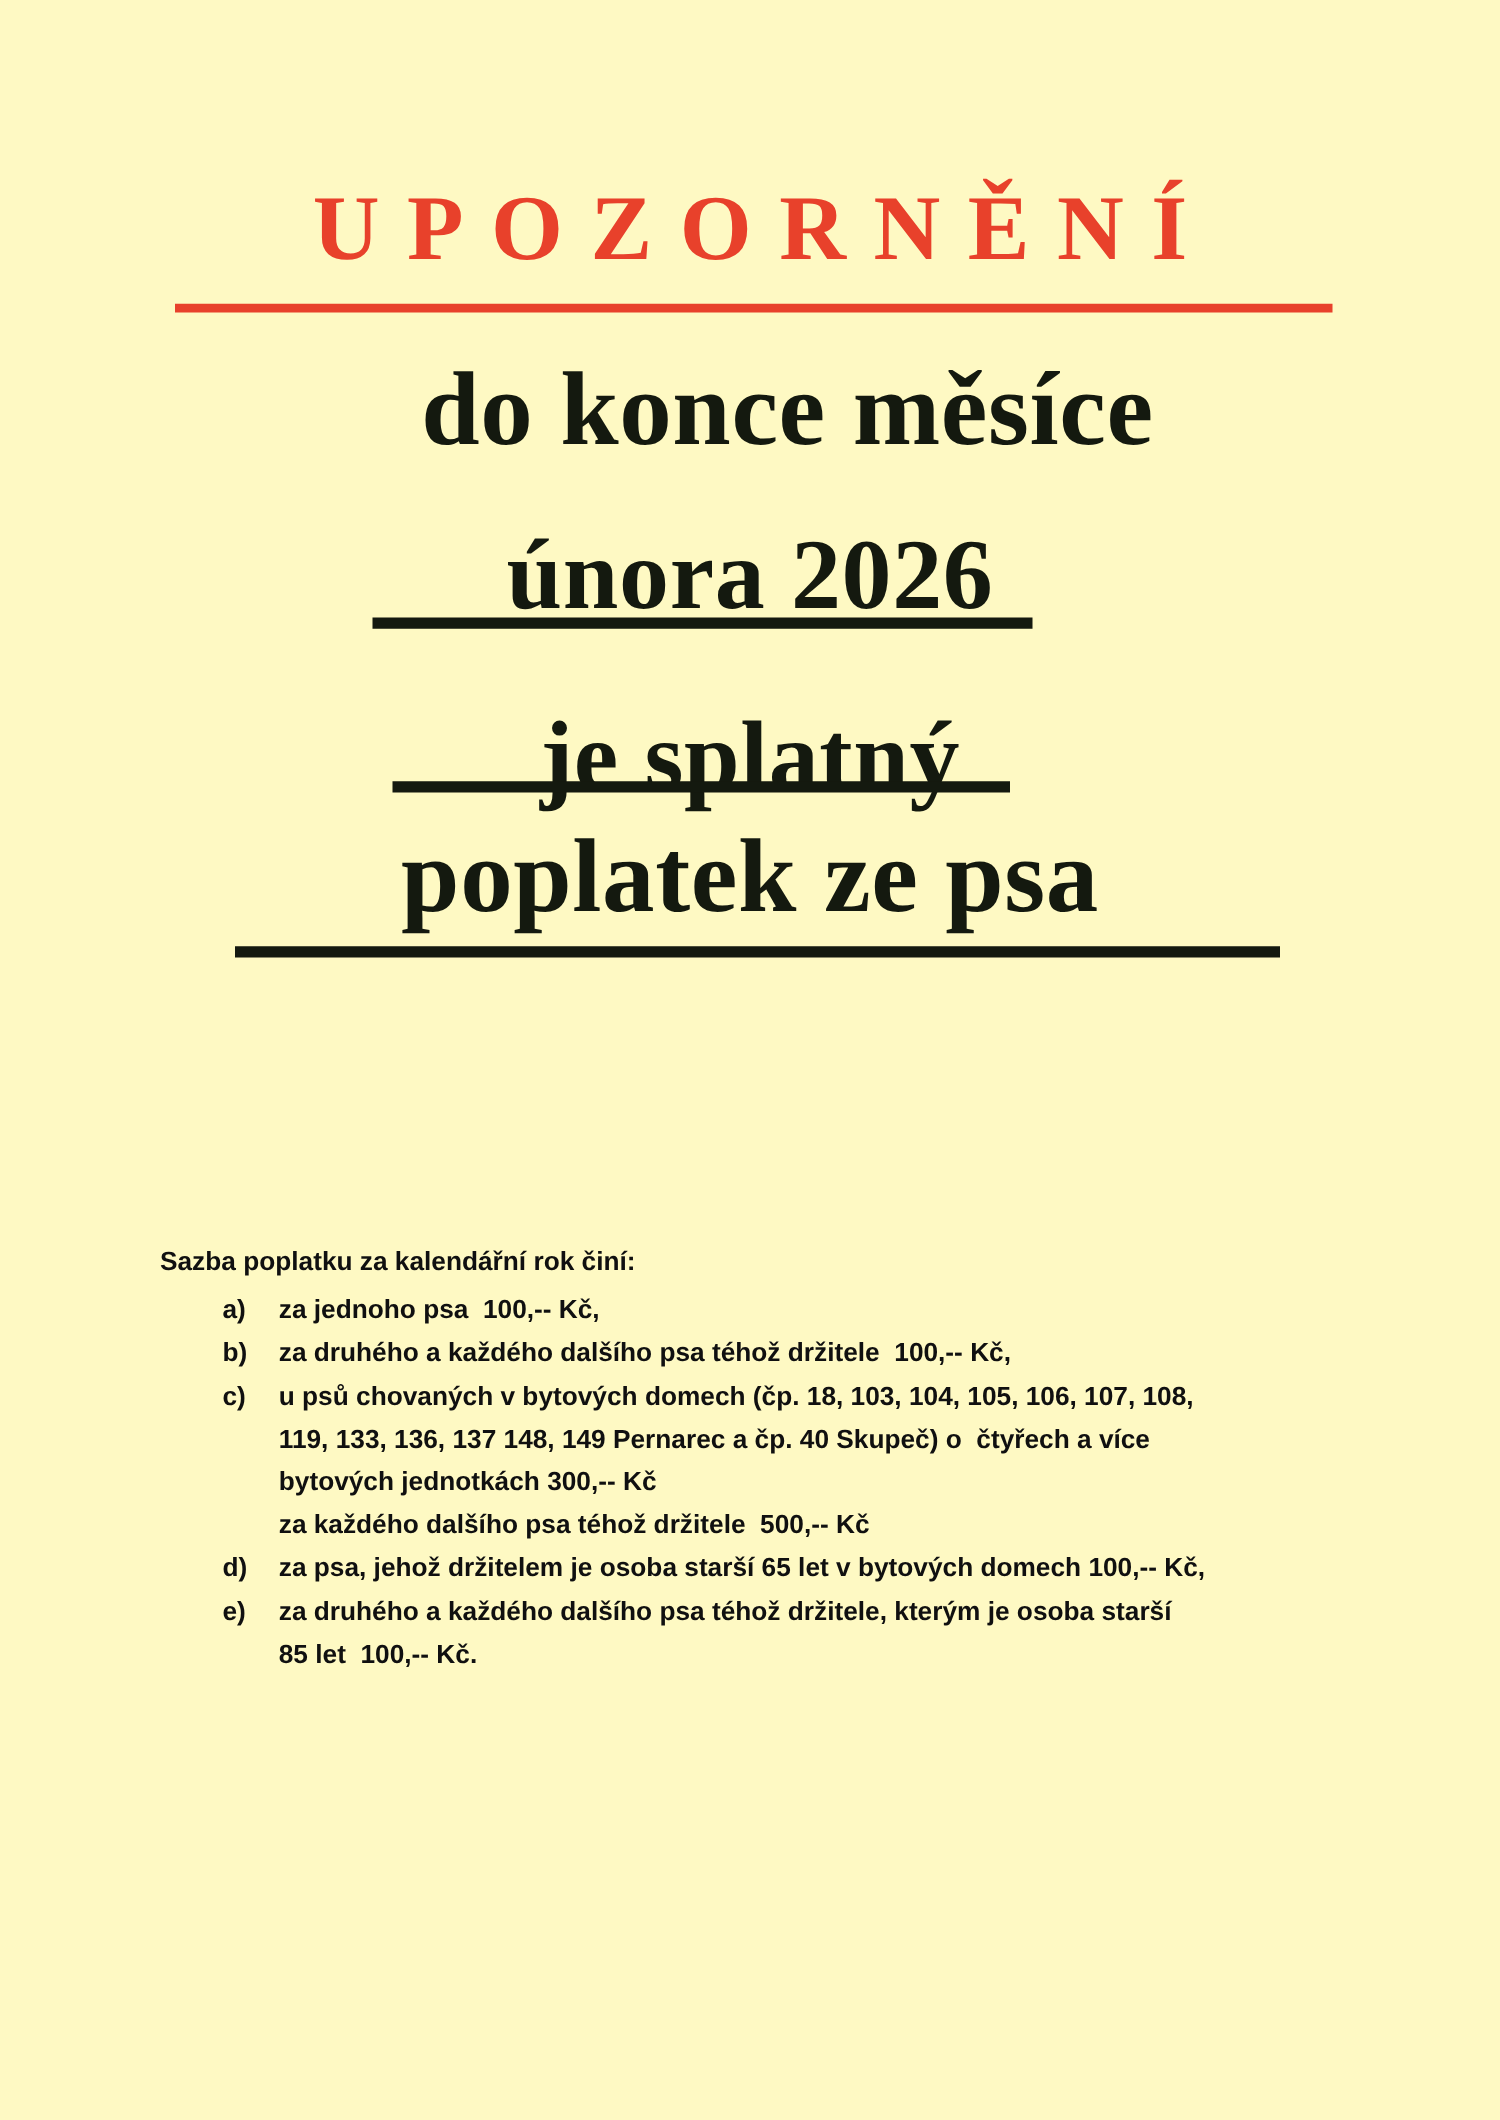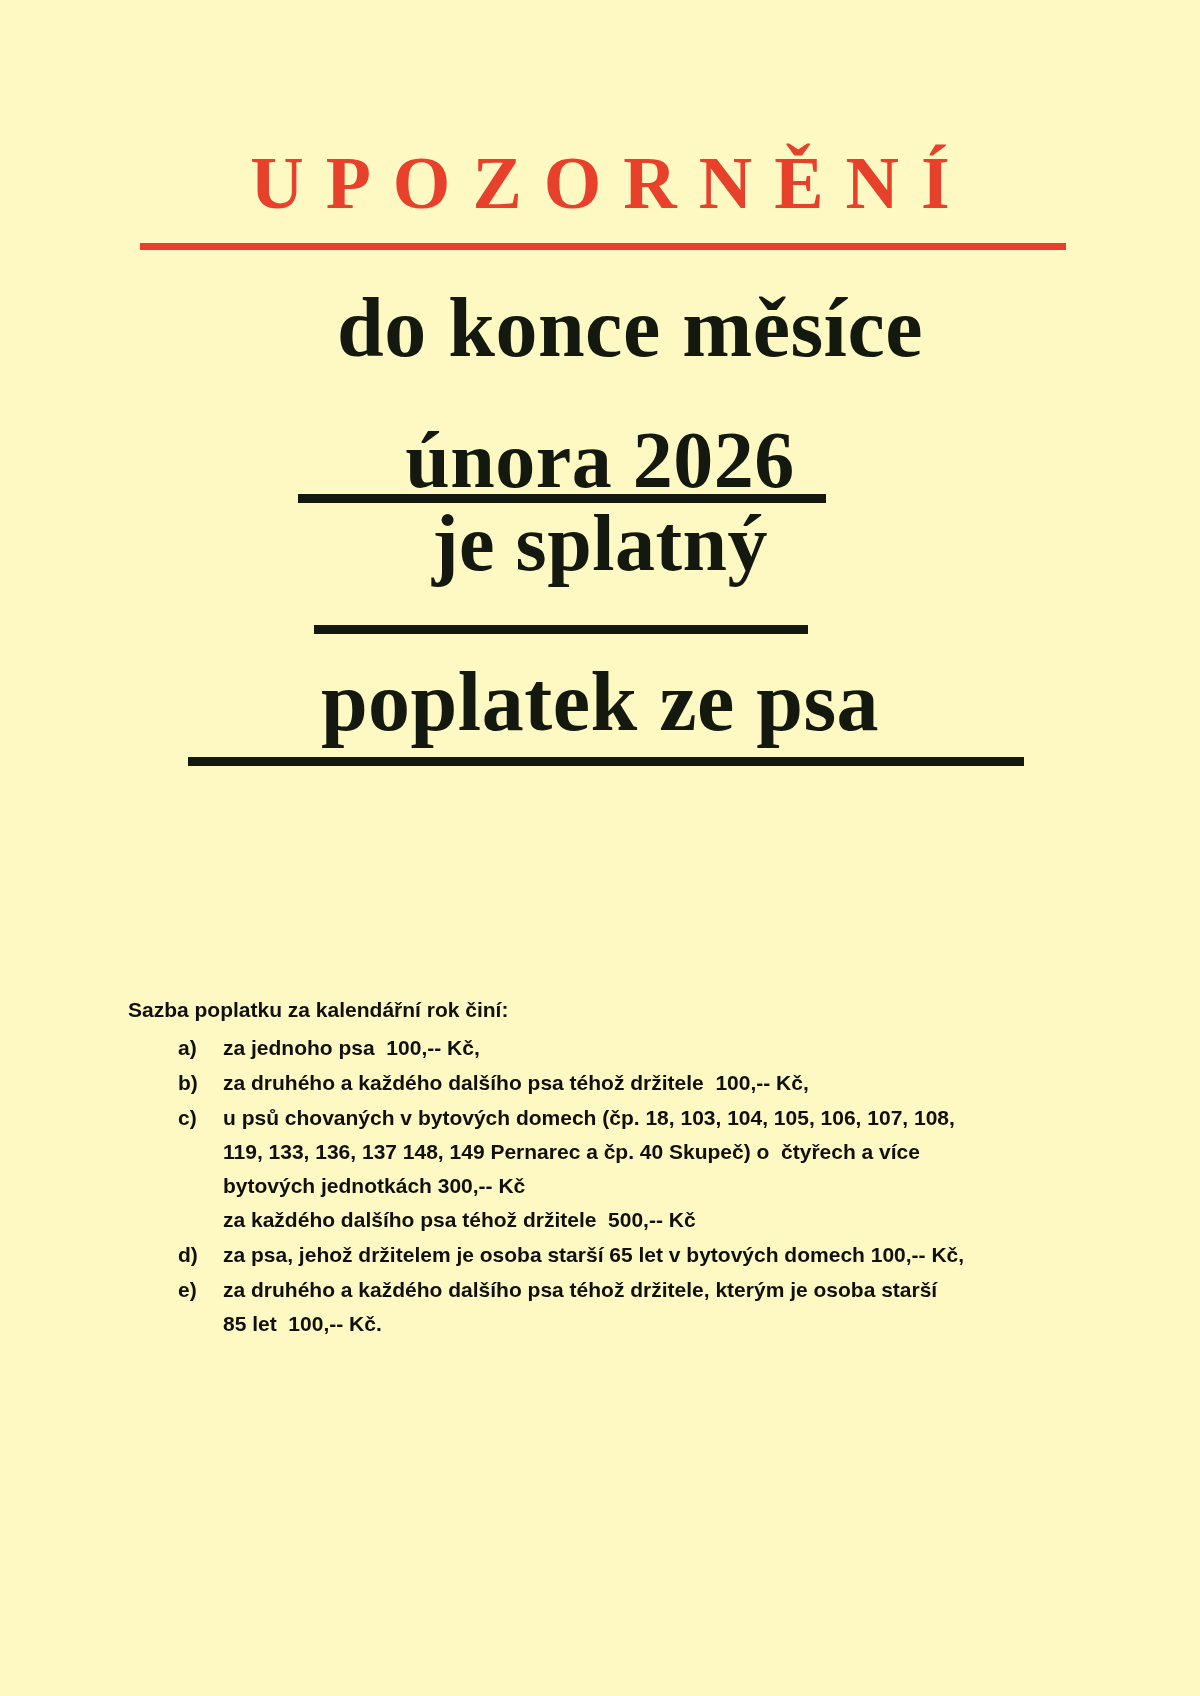--- a/index.html
+++ b/index.html
@@ -57,21 +57,21 @@
     left: 0;
     width: 1200px;
     text-align: center;
     font-family: "Liberation Serif", "DejaVu Serif", serif;
     font-weight: 700;
     color: #14190F;
     letter-spacing: 0.5px;
   }
   .h-line1 { top: 284px; font-size: 84px; line-height: 1.05; padding-left: 30px; }
   .h-line2 { top: 398px; font-size: 80px; line-height: 1.05; margin-top: 20px; }
-  .h-line3 { top: 501px; font-size: 80px; line-height: 1.05; }
+  .h-line3 { top: 564px; font-size: 80px; line-height: 1.05; }
   .h-line4 { top: 658px; font-size: 84px; line-height: 1.05; }
 
   .rule-black {
     position: absolute;
     background: #14190F;
     height: 9px;
   }
   .rule-unora   { top: 494px; left: 298px; width: 528px; }
   .rule-splatny { top: 625px; left: 314px; width: 494px; }
   .rule-poplatek{ top: 757px; left: 188px; width: 836px; }

